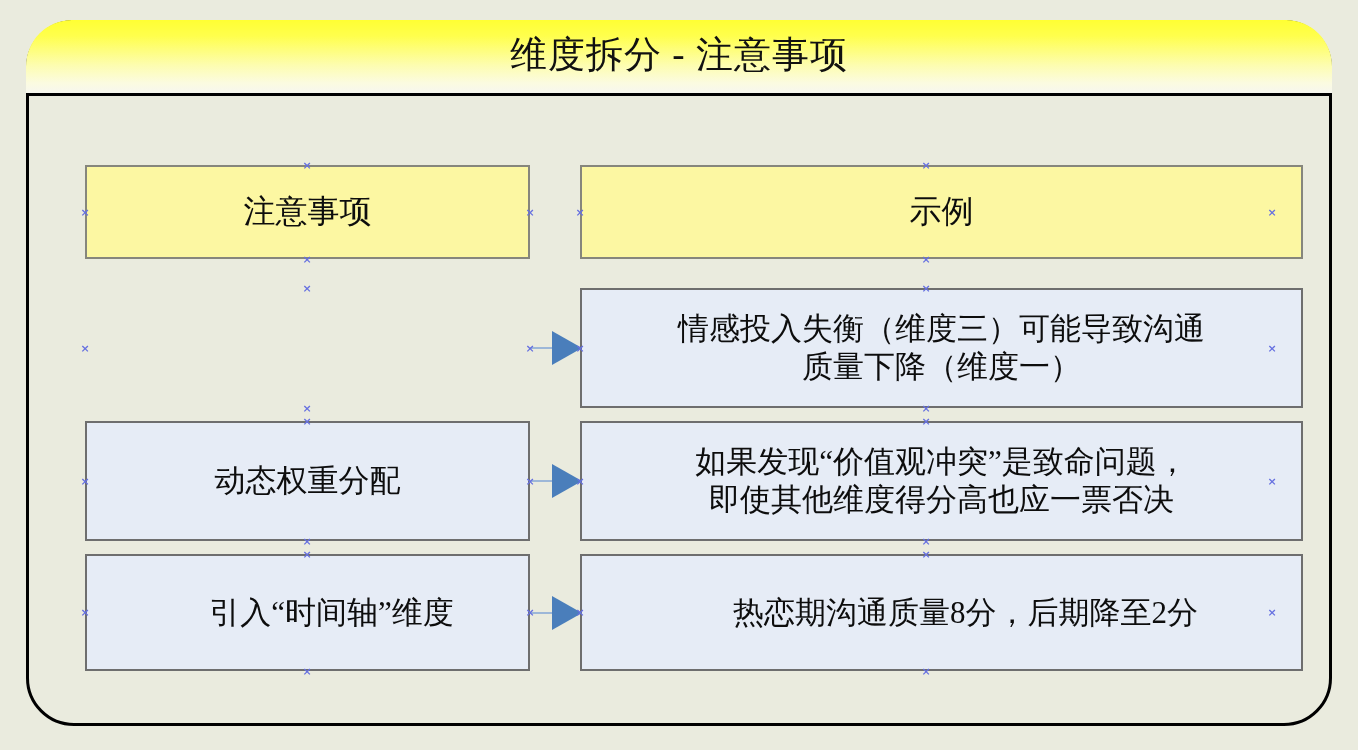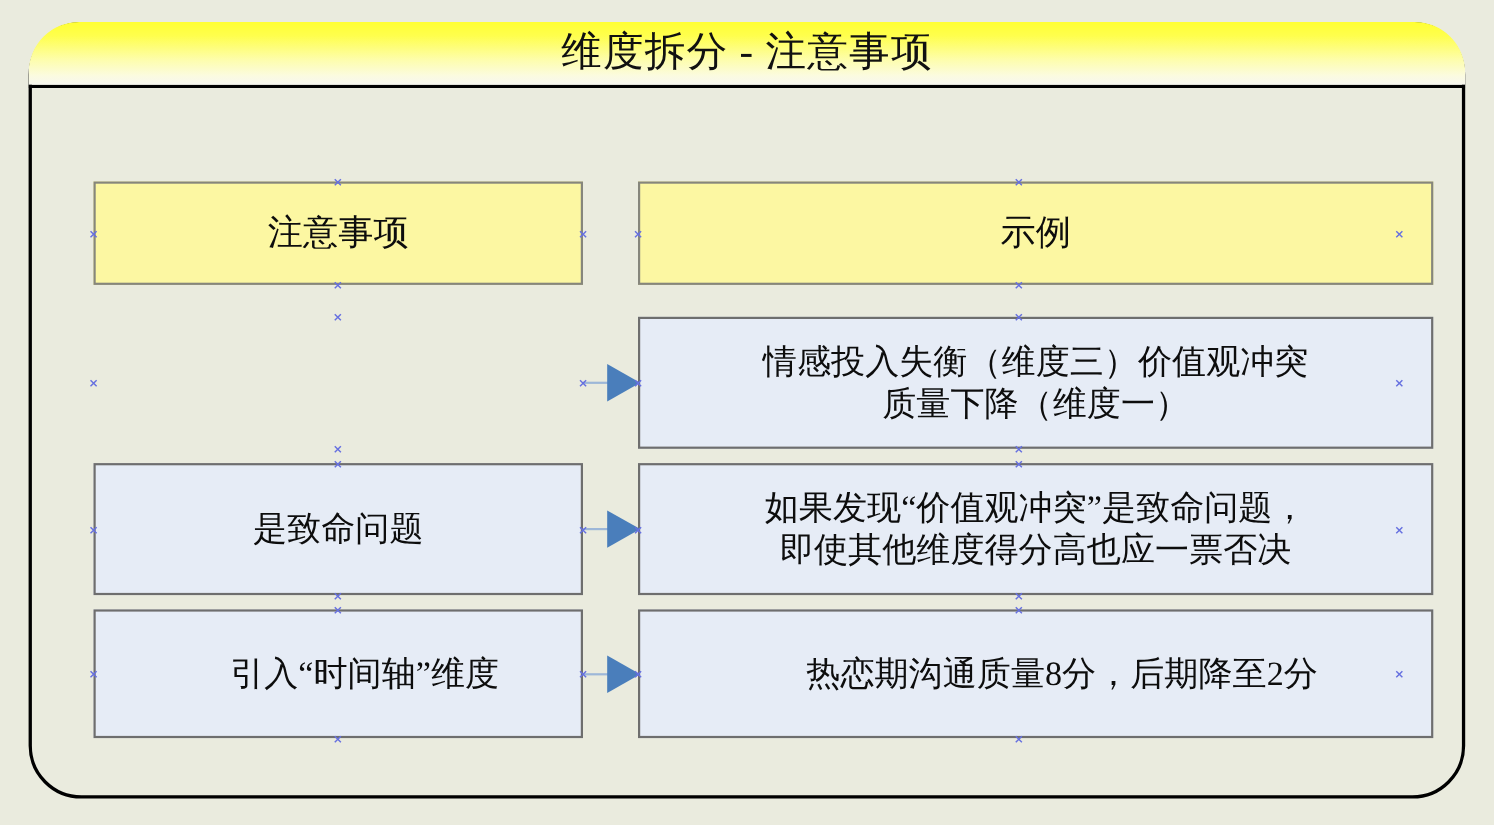--- a/index.html
+++ b/index.html
@@ -31,21 +31,21 @@
     border: 3px solid #000000;
     border-radius: 48px;
     background: #eaebde;
   }
 
   .title-band {
     position: absolute;
     left: 26px;
     top: 20px;
     width: 1306px;
-    height: 60px;
+    height: 76px;
     box-sizing: border-box;
     border-top-left-radius: 46px;
     border-top-right-radius: 46px;
     background: linear-gradient(to bottom, #ffff33 0%, #ffff4d 22%, #fdfdb0 62%, #fbfbe0 86%, #f7f7ef 100%);
     border-bottom: 3px solid #000000;
     overflow: hidden;
   }
 
   .title-text {
     position: absolute;
@@ -160,30 +160,30 @@
   </div>
 
   <div class="box header col-left row-head">
     <div class="box-text">注意事项</div>
   </div>
   <div class="box header col-right row-head">
     <div class="box-text">示例</div>
   </div>
 
   <div class="box cell col-right row-1">
-    <div class="box-text">情感投入失衡（维度三）价值观冲突
+    <div class="box-text">情感投入失衡（维度三）可能导致沟通
 质量下降（维度一）</div>
   </div>
   <div class="connector conn-1">
     <div class="stem"></div>
     <div class="head"></div>
   </div>
 
   <div class="box cell col-left row-2">
-    <div class="box-text">是致命问题</div>
+    <div class="box-text">动态权重分配</div>
   </div>
   <div class="box cell col-right row-2">
     <div class="box-text">如果发现“价值观冲突”是致命问题，
 即使其他维度得分高也应一票否决</div>
   </div>
   <div class="connector conn-2">
     <div class="stem"></div>
     <div class="head"></div>
   </div>
 

